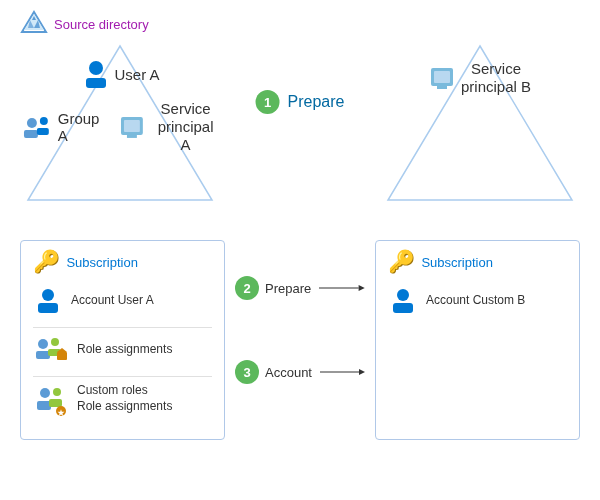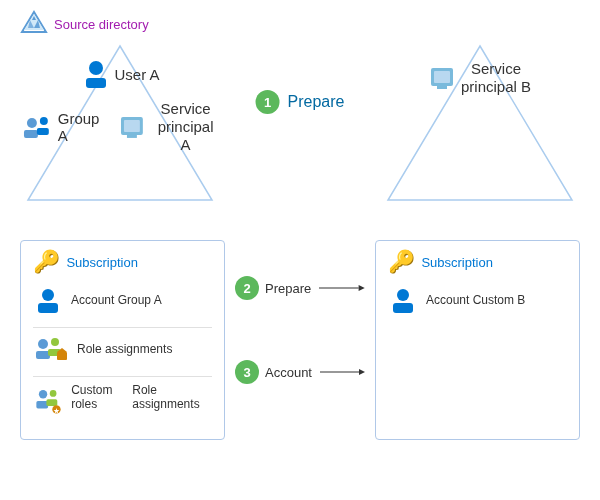--- a/index.html
+++ b/index.html
@@ -289,21 +289,21 @@
     <div class="sub-label">
       <span class="key-icon">🔑</span>
       <span>Subscription</span>
     </div>
 
     <div class="sub-row">
       <svg width="30" height="30" viewBox="0 0 30 30">
         <circle cx="15" cy="10" r="6" fill="#0078d4"></circle>
         <rect x="5" y="18" width="20" height="10" rx="3" fill="#0078d4"></rect>
       </svg>
-      <span class="sub-row-label">Account Group A</span>
+      <span class="sub-row-label">Account User A</span>
     </div>
 
     <hr class="sub-divider">
 
     <div class="sub-row">
       <svg width="36" height="30" viewBox="0 0 36 30">
         <circle cx="10" cy="10" r="5" fill="#5b9bd5"></circle>
         <rect x="3" y="17" width="14" height="8" rx="2" fill="#5b9bd5"></rect>
         <circle cx="22" cy="8" r="4" fill="#92c73e"></circle>
         <rect x="15" y="15" width="13" height="7" rx="2" fill="#92c73e"></rect>
@@ -320,21 +320,21 @@
       <svg width="36" height="36" viewBox="0 0 36 36">
 
         <circle cx="12" cy="10" r="5" fill="#5b9bd5"></circle>
         <rect x="4" y="18" width="14" height="9" rx="2" fill="#5b9bd5"></rect>
         <circle cx="24" cy="9" r="4" fill="#92c73e"></circle>
         <rect x="16" y="16" width="13" height="8" rx="2" fill="#92c73e"></rect>
 
         <circle cx="28" cy="28" r="5" fill="#d4850a"></circle>
         <polygon points="28,23.5 29.2,27.2 33,27.2 30,29.5 31.2,33.2 28,31 24.8,33.2 26,29.5 23,27.2 26.8,27.2" fill="#fff" transform="scale(0.7) translate(12,14)"></polygon>
       </svg>
-      <div style="display:flex;flex-direction:row;gap:2px;">
+      <div style="display:flex;flex-direction:column;gap:2px;">
         <span class="sub-row-label">Custom roles</span>
         <span class="sub-row-label">Role assignments</span>
       </div>
     </div>
   </div>
 
   <div style="flex:1; display:flex; flex-direction:column; justify-content:flex-start; padding-top:36px; gap:60px; position:relative;">
 
     <div class="arrow-row">
       <div class="arrow-step">

